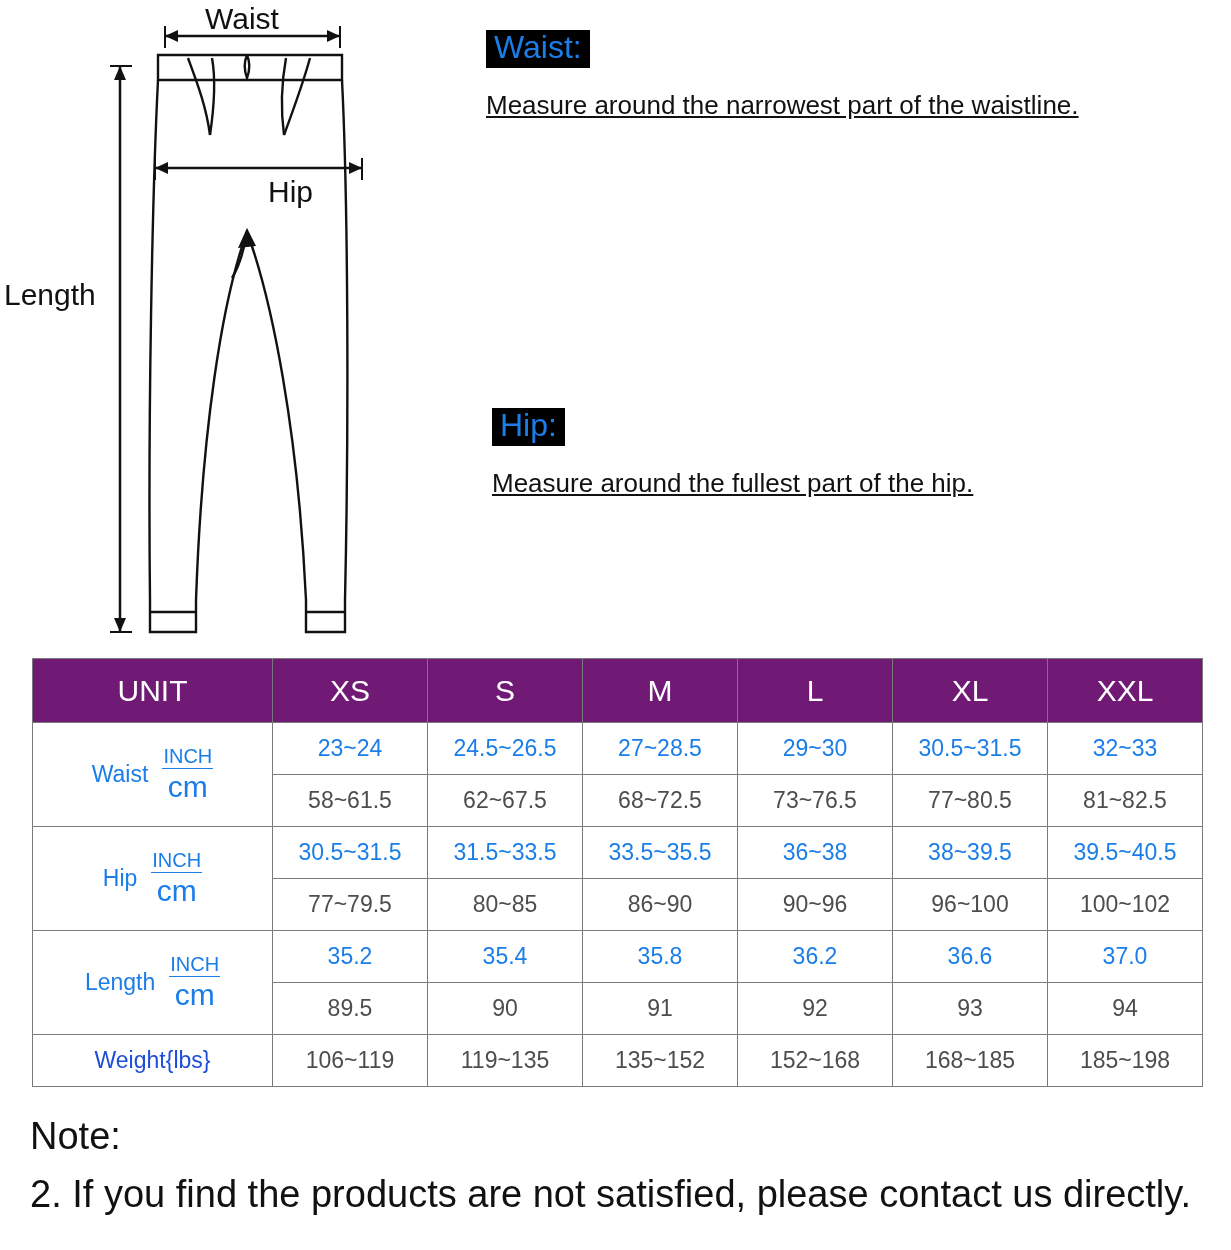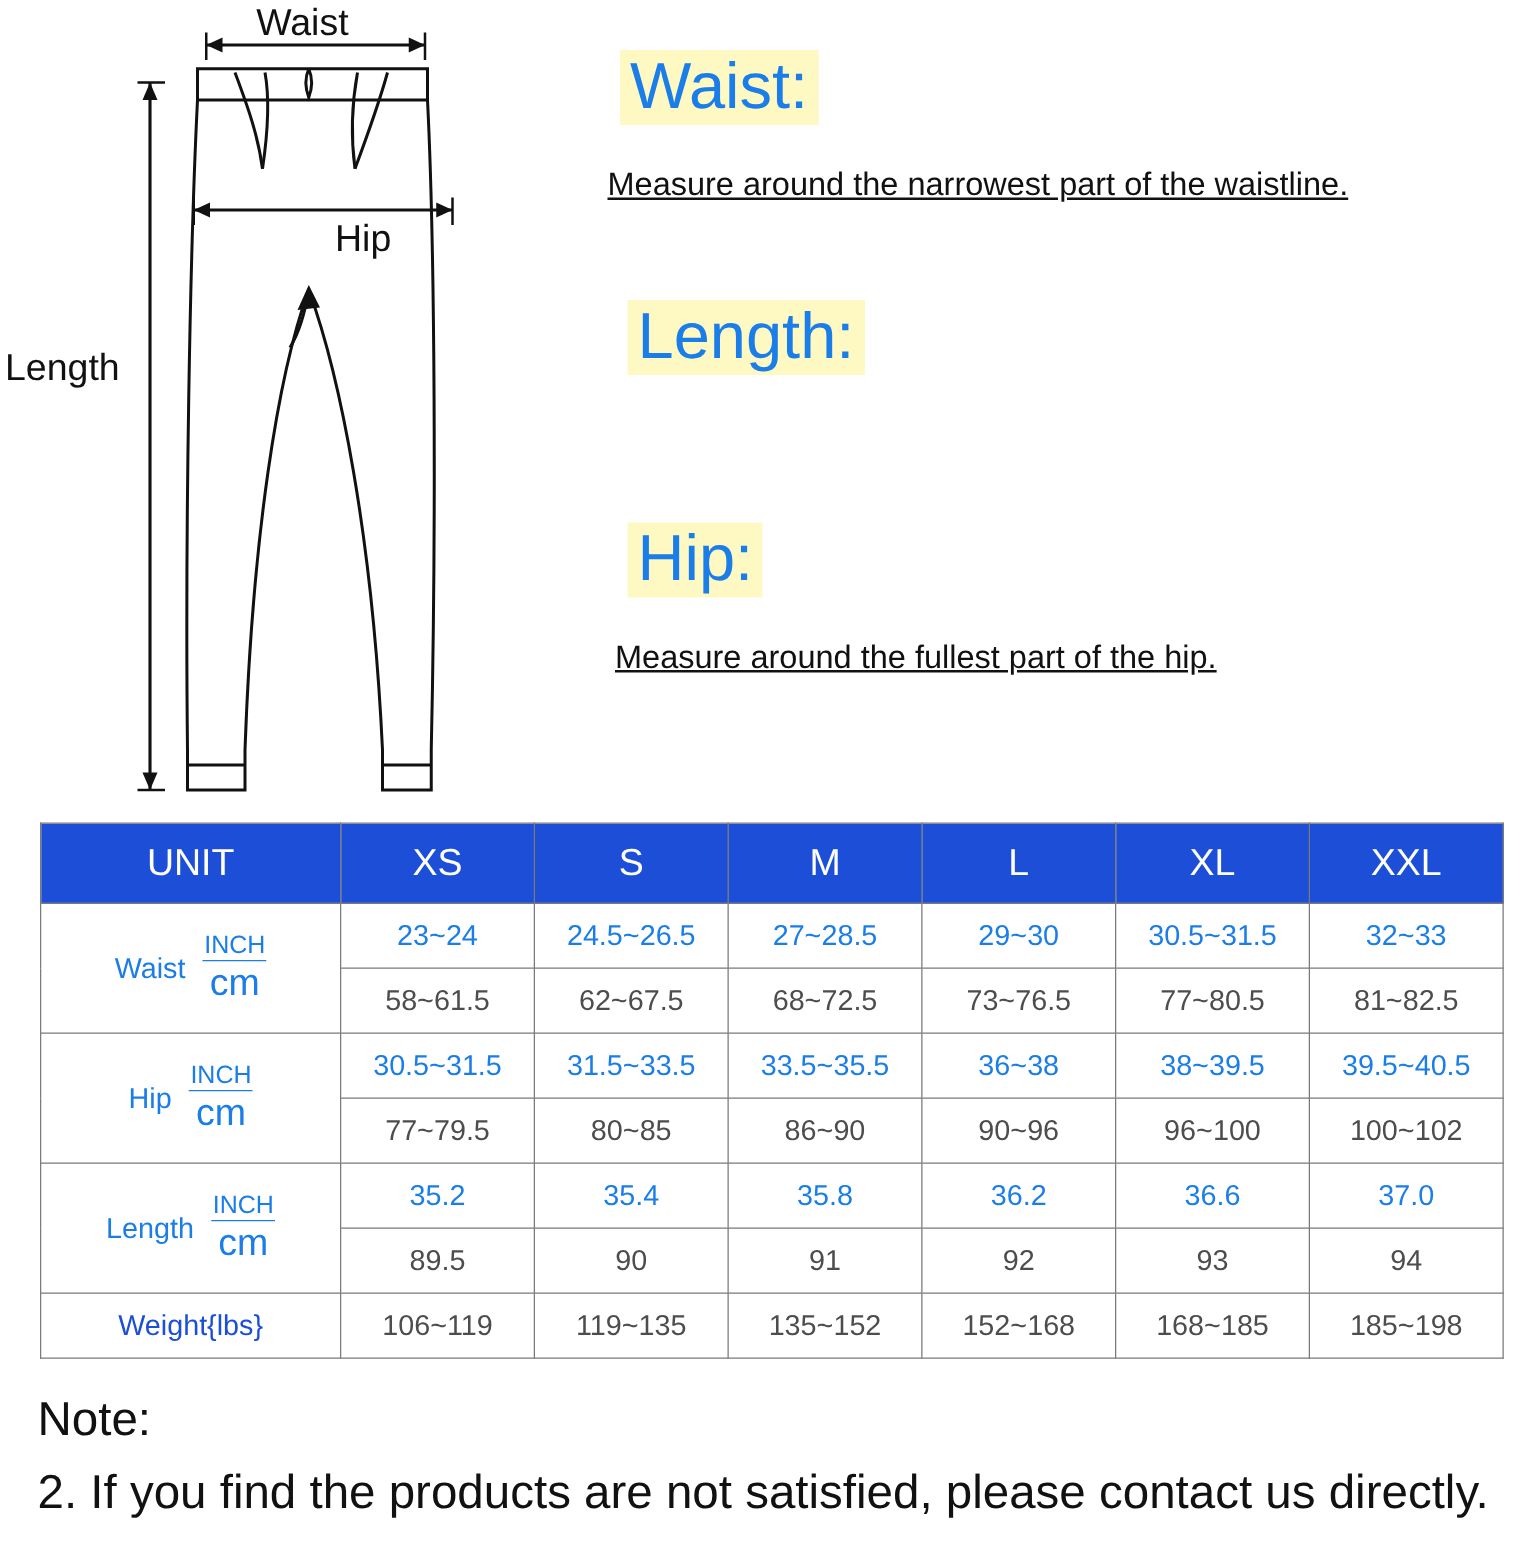--- a/index.html
+++ b/index.html
@@ -44,26 +44,26 @@
 
   
   .textcol {
     position: absolute;
     left: 470px;
     top: 0;
     width: 760px;
   }
   .heading {
     display: inline-block;
-    background: #fef9c3;
+    background: #000000;
     color: #1a7de8;
-    font-size: 52px;
+    font-size: 32px;
     line-height: 1.12;
     padding: 0 8px 2px 8px;
-    margin: 18px;
+    margin: 8px;
     font-weight: normal;
   }
   .desc {
     font-size: 26px;
     color: #111;
     margin: 14px 0 0 8px;
     white-space: nowrap;
     text-decoration: underline;
   }
   .block-waist  { position: absolute; left: 8px;  top: 22px; }
@@ -81,21 +81,21 @@
   }
   table.sizechart td {
     border: 1px solid #7a7a7a;
     text-align: center;
     vertical-align: middle;
     font-size: 23px;
     height: 51px;
     padding: 0;
   }
   .hdr td {
-    background: #1d4ed8;
+    background: #701a75;
     color: #ffffff;
     font-size: 30px !important;
     height: 63px !important;
     border-color: #6d6d6d;
   }
   .rowlabel {
     color: #1a7de8;
     font-size: 27px;
   }
   .rowlabel .wrap {
@@ -204,21 +204,20 @@
   </div>
 
   <div class="textcol">
 
     <div class="block-waist">
       <h2 class="heading">Waist:</h2>
       <div class="desc">Measure around the narrowest part of the waistline.</div>
     </div>
 
     <div class="block-length">
-      <h2 class="heading">Length:</h2>
     </div>
 
     <div class="block-hip">
       <h2 class="heading">Hip:</h2>
       <div class="desc">Measure around the fullest part of the hip.</div>
     </div>
 
   </div>
 </div>
 

